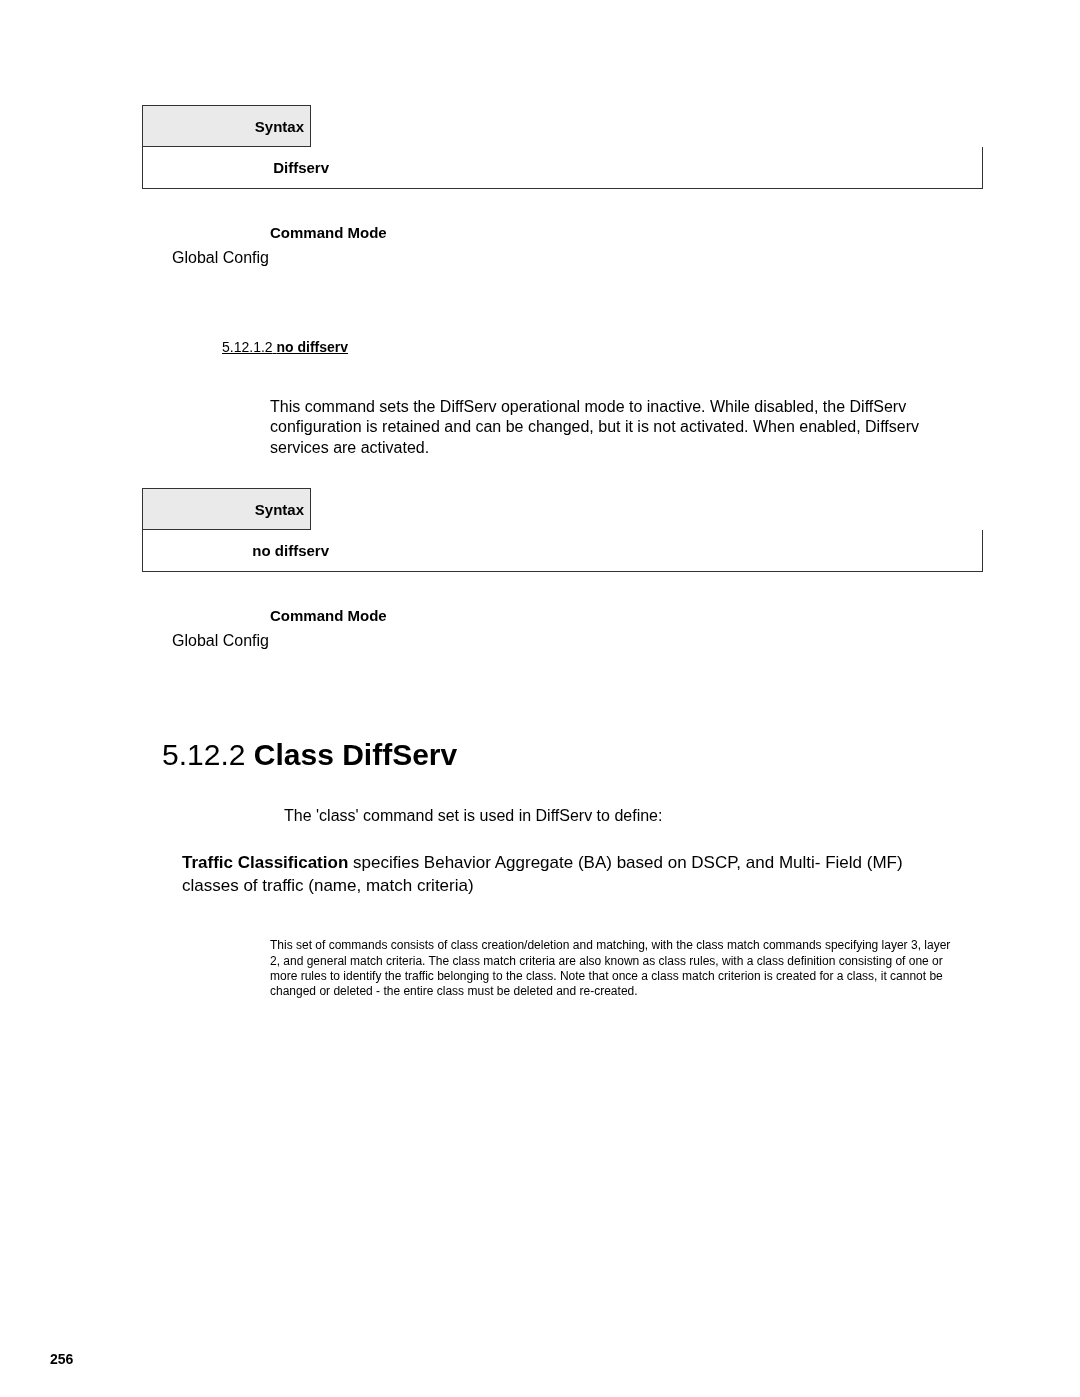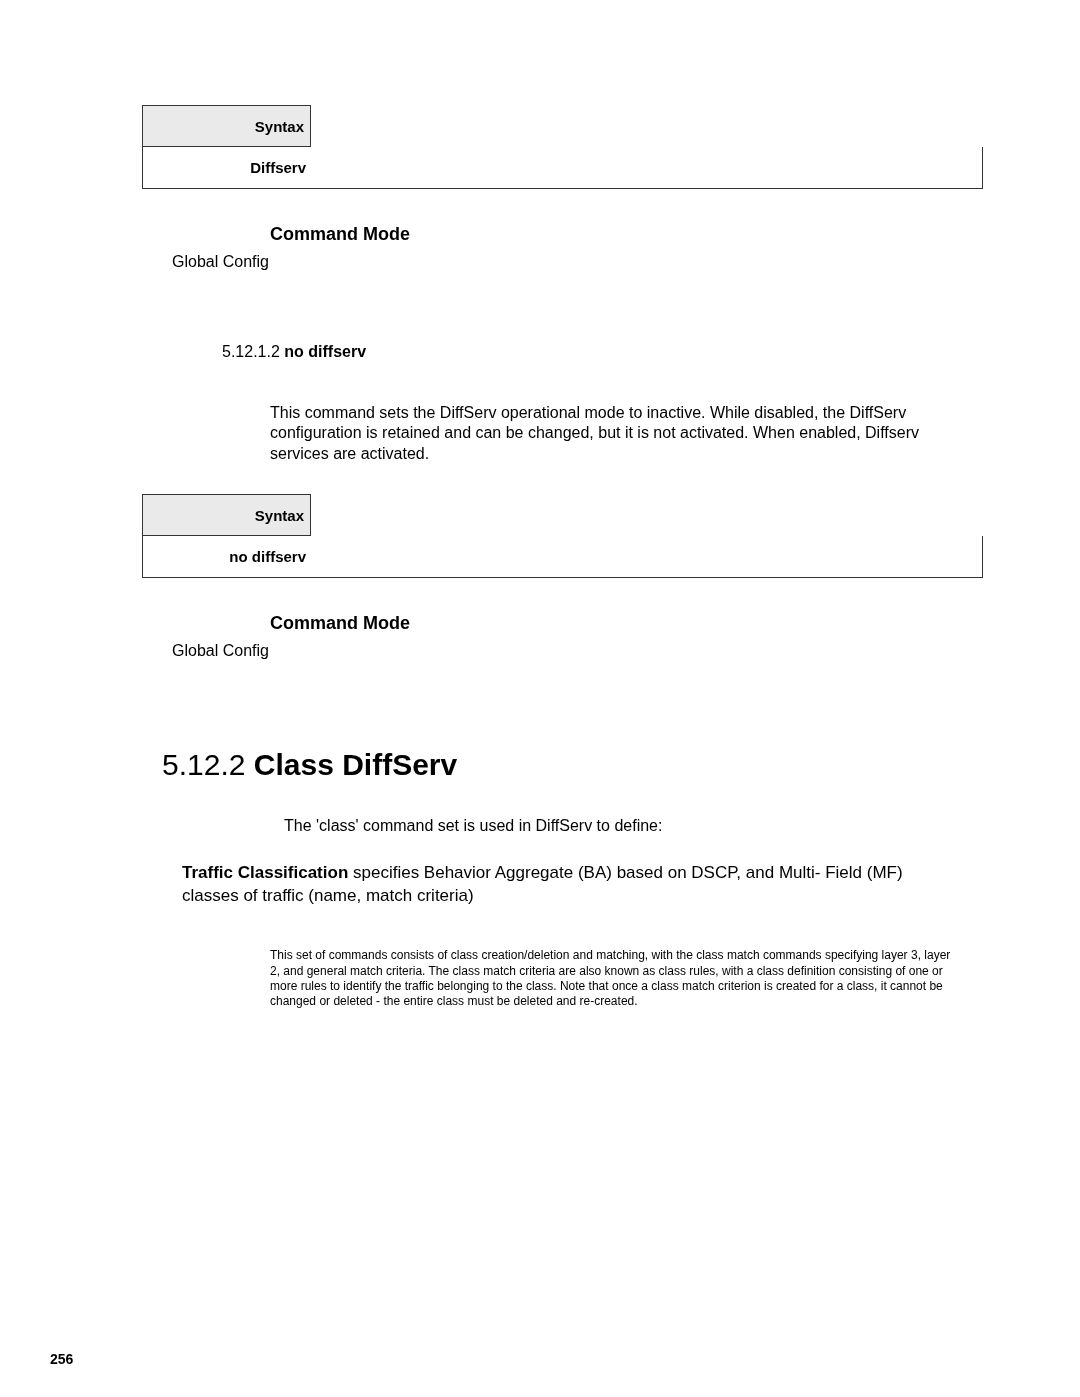--- a/index.html
+++ b/index.html
@@ -33,50 +33,52 @@
     justify-content: flex-end;
     padding-right: 6px;
   }
   .syntax-row {
     height: 42px;
     border: 1px solid #333;
     border-top: none;
     box-sizing: border-box;
     display: flex;
     align-items: center;
+    padding-left: 23px;
   }
   .syntax-cell {
     width: 169px;
     box-sizing: border-box;
     text-align: right;
     padding-right: 6px;
     font-weight: bold;
     font-size: 15px;
   }
   .syntax-label {
     font-weight: bold;
     font-size: 15px;
   }
 
   .subhead {
     font-weight: bold;
-    font-size: 18px;
+    font-size: 15px;
     margin-top: 35px;
     margin-left: 128px;
   }
   .body-plain {
     font-size: 16px;
     margin-top: 8px;
     margin-left: 30px;
   }
 
   .h3 {
     margin-top: 72px;
     margin-left: 80px;
-    font-size: 16px;
+    font-size: 14px;
+    text-decoration: underline;
   }
   .h3 .num {
     font-weight: normal;
   }
   .h3 .title {
     font-weight: bold;
   }
 
   .para {
     margin-top: 42px;

